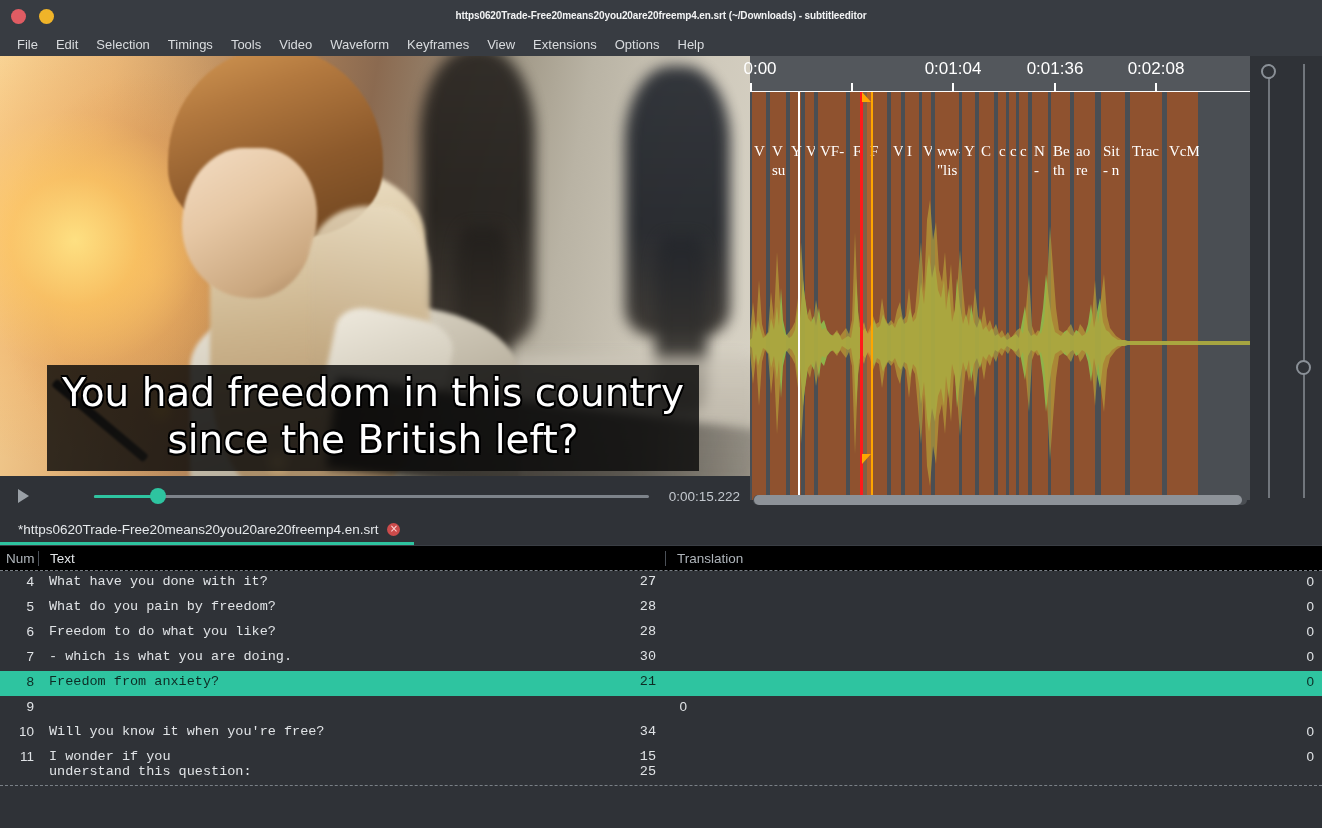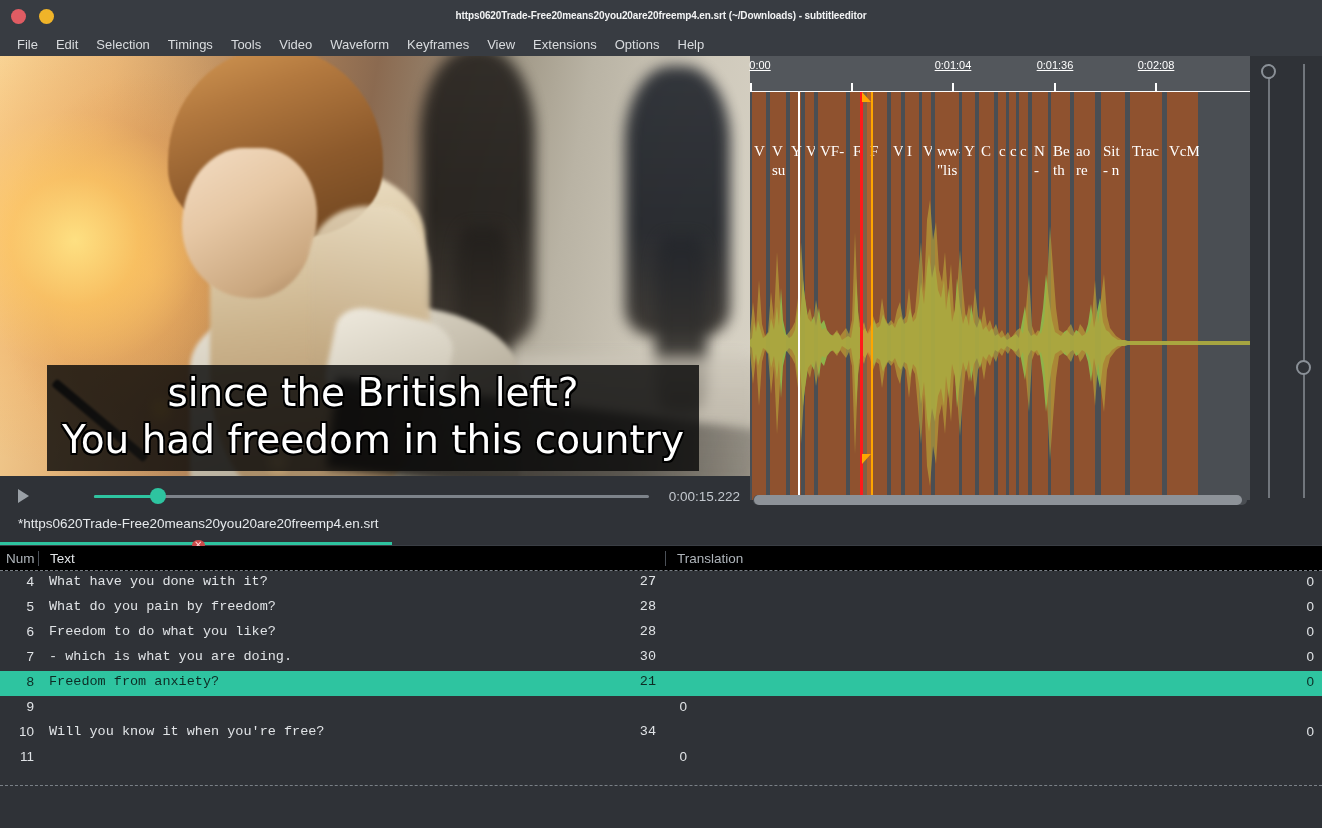--- a/index.html
+++ b/index.html
@@ -243,23 +243,22 @@
 
   .ruler {
     position: absolute; left: 0; top: 0; width: 500px; height: 36px;
     background: #53575c;
   }
   .ruler-tick {
     position: absolute; bottom: 0; width: 2px; height: 9px; background: #ffffff;
   }
   .ruler-label {
     position: absolute; top: 3px;
-    color: #ffffff; font-size: 11px; white-space: nowrap;
+    color: #ffffff; font-size: 17px; white-space: nowrap;
     transform: translateX(-50%);
-    text-decoration: underline;
   }
   .ruler-baseline {
     position: absolute; left: 0; bottom: 0; width: 500px; height: 1.5px; background: #ffffff;
   }
 
   .wave-body {
     position: absolute; left: 0; top: 36px; width: 500px; height: 408px;
     background: #4a4e53;
     overflow: hidden;
   }
@@ -331,21 +330,20 @@
     flex: 0 0 30px; height: 30px;
     background: #2f3237;
     display: flex; align-items: flex-end;
     border-bottom: 1px solid #3a3e44;
   }
   .tab {
     display: flex; align-items: center; gap: 9px;
     padding: 0 14px 0 18px; height: 29px;
     border-bottom: 3px solid #2ec4a0;
     cursor: pointer;
-    flex-direction: column;
   }
   .tab-label { color: #e6e9ec; font-size: 13.5px; white-space: nowrap; }
   .tab-close {
     width: 13px; height: 13px; border-radius: 50%;
     background: #cc4b4b;
     display: flex; align-items: center; justify-content: center;
     color: #ffd9d9; font-size: 10px; line-height: 1;
     font-family: "DejaVu Sans", sans-serif;
     cursor: pointer;
   }
@@ -433,22 +431,22 @@
         <div class="beanie"></div>
         <div class="face"></div>
         <div class="hair2"></div>
         <div class="collar"></div>
         <div class="dark-diag"></div>
         <div class="pen"></div>
         <div class="flare1"></div>
         <div class="flare2"></div>
 
         <div class="sub-overlay">
+          <div class="sub-line">You had freedom in this country</div>
           <div class="sub-line">since the British left?</div>
-          <div class="sub-line">You had freedom in this country</div>
         </div>
       </div>
 
       <div class="player-bar">
         <div class="play-btn">
           <div class="play-tri"></div>
         </div>
         <div class="seek-wrap">
           <div class="seek-track"></div>
           <div class="seek-fill"></div>
@@ -650,20 +648,26 @@
           <span class="td-text-val">Will you know it when you're free?</span>
           <span class="td-text-cnt">34</span>
         </div>
         <div class="td-trans">
           <span>0</span>
         </div>
       </div>
 
       <div class="trow tall dashed-bottom">
         <div class="td-num">11</div>
+        <div class="td-text">
+          <span class="td-text-val">I wonder if you
+understand this question:</span>
+          <span class="td-text-cnt">15
+25</span>
+        </div>
         <div class="td-trans">
           <span>0</span>
         </div>
       </div>
 
     </div>
   </div>
 
 </div>
 

